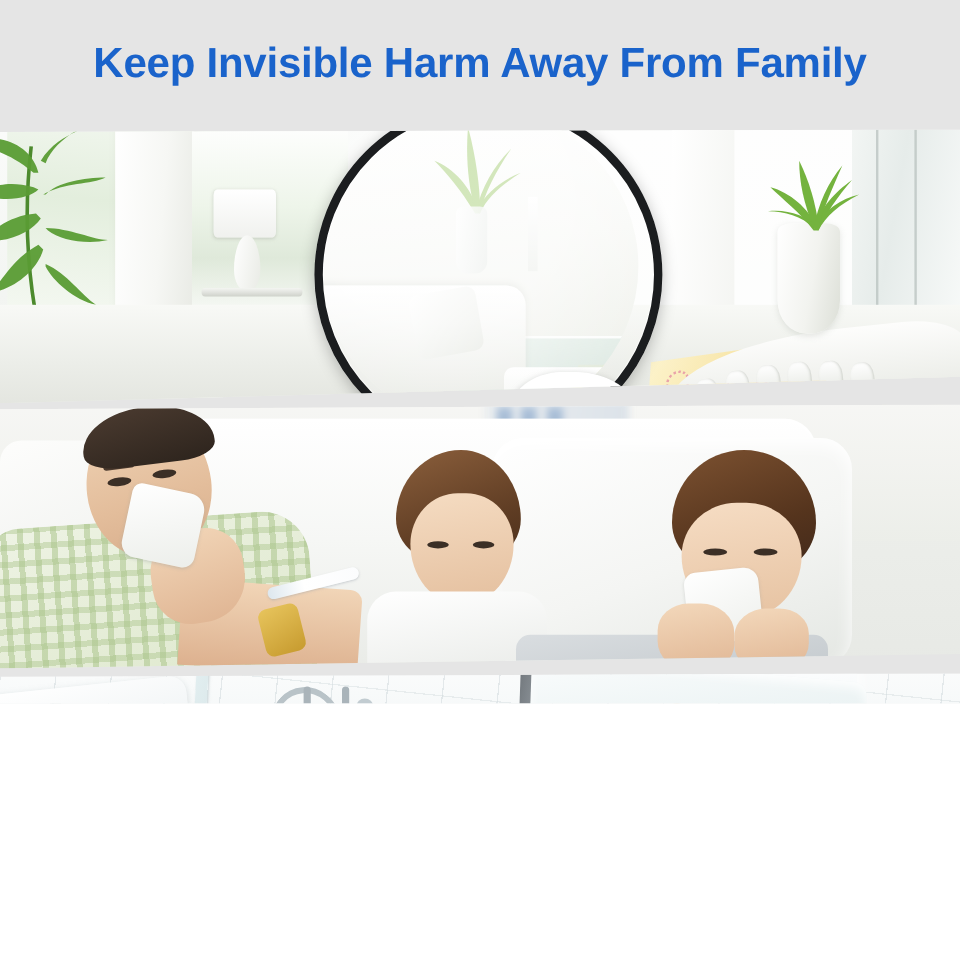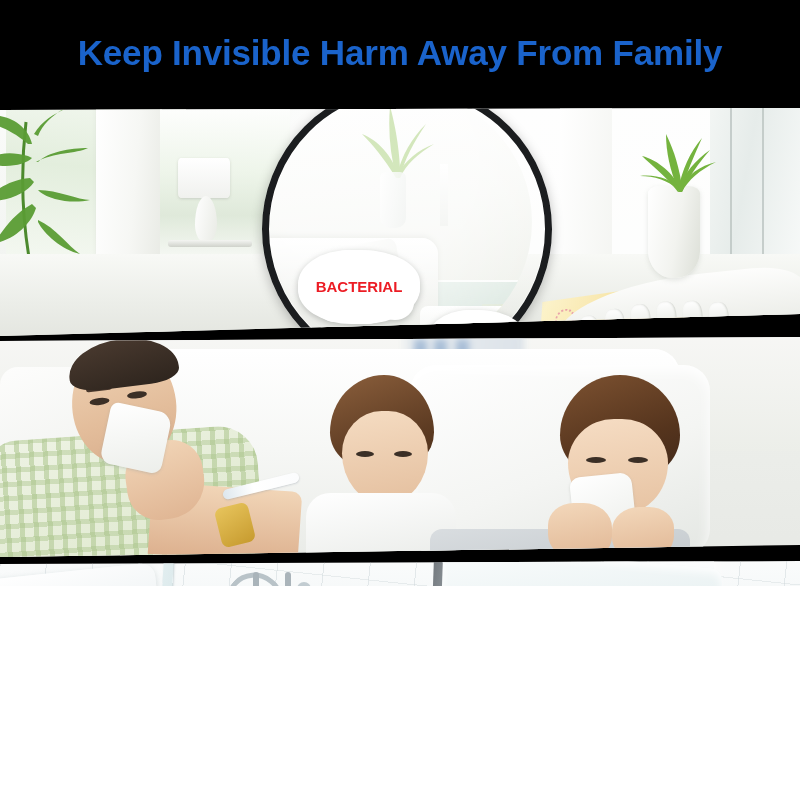--- a/index.html
+++ b/index.html
@@ -11,21 +11,21 @@
   body {
     width: 800px;
     height: 800px;
     font-family: "Liberation Sans", sans-serif;
     overflow: hidden;
   }
   #poster {
     position: relative;
     width: 800px;
     height: 586px;
-    background: #000000;
+    background: #e5e5e5;
     overflow: hidden;
   }
 
   
   #headline {
     position: absolute;
     left: 0;
     top: 30px;
     width: 800px;
     text-align: center;
@@ -705,31 +705,20 @@
             <path d="M40,82 C46,58 56,42 70,28 C58,46 48,64 44,82Z"></path>
             <path d="M40,80 C34,58 32,34 34,10 C40,32 44,58 44,78Z"></path>
             <path d="M40,80 C50,64 62,54 78,48 C62,58 50,68 44,82Z"></path>
           </g>
         </svg>
         <div id="p1i-vase"></div>
         <div id="p1i-candle"></div>
       </div>
       <div id="p1-ring"></div>
 
-      <div class="cloud" id="cloud-bacterial">
-        <span class="body"></span>
-        <span class="puff" style="left:4px;top:14px;width:40px;height:40px"></span>
-        <span class="puff" style="left:26px;top:0px;width:44px;height:44px"></span>
-        <span class="puff" style="left:58px;top:2px;width:40px;height:40px"></span>
-        <span class="puff" style="left:82px;top:16px;width:36px;height:36px"></span>
-        <span class="puff" style="left:78px;top:36px;width:38px;height:34px"></span>
-        <span class="puff" style="left:48px;top:38px;width:42px;height:36px"></span>
-        <span class="puff" style="left:18px;top:38px;width:38px;height:34px"></span>
-        <span class="label">BACTERIAL</span>
-      </div>
 
       <div class="cloud" id="cloud-virus">
         <span class="body"></span>
         <span class="puff" style="left:2px;top:18px;width:40px;height:40px"></span>
         <span class="puff" style="left:22px;top:0px;width:42px;height:42px"></span>
         <span class="puff" style="left:54px;top:4px;width:40px;height:40px"></span>
         <span class="puff" style="left:70px;top:24px;width:36px;height:36px"></span>
 
         <span class="label">VIRUS</span>
       </div>

